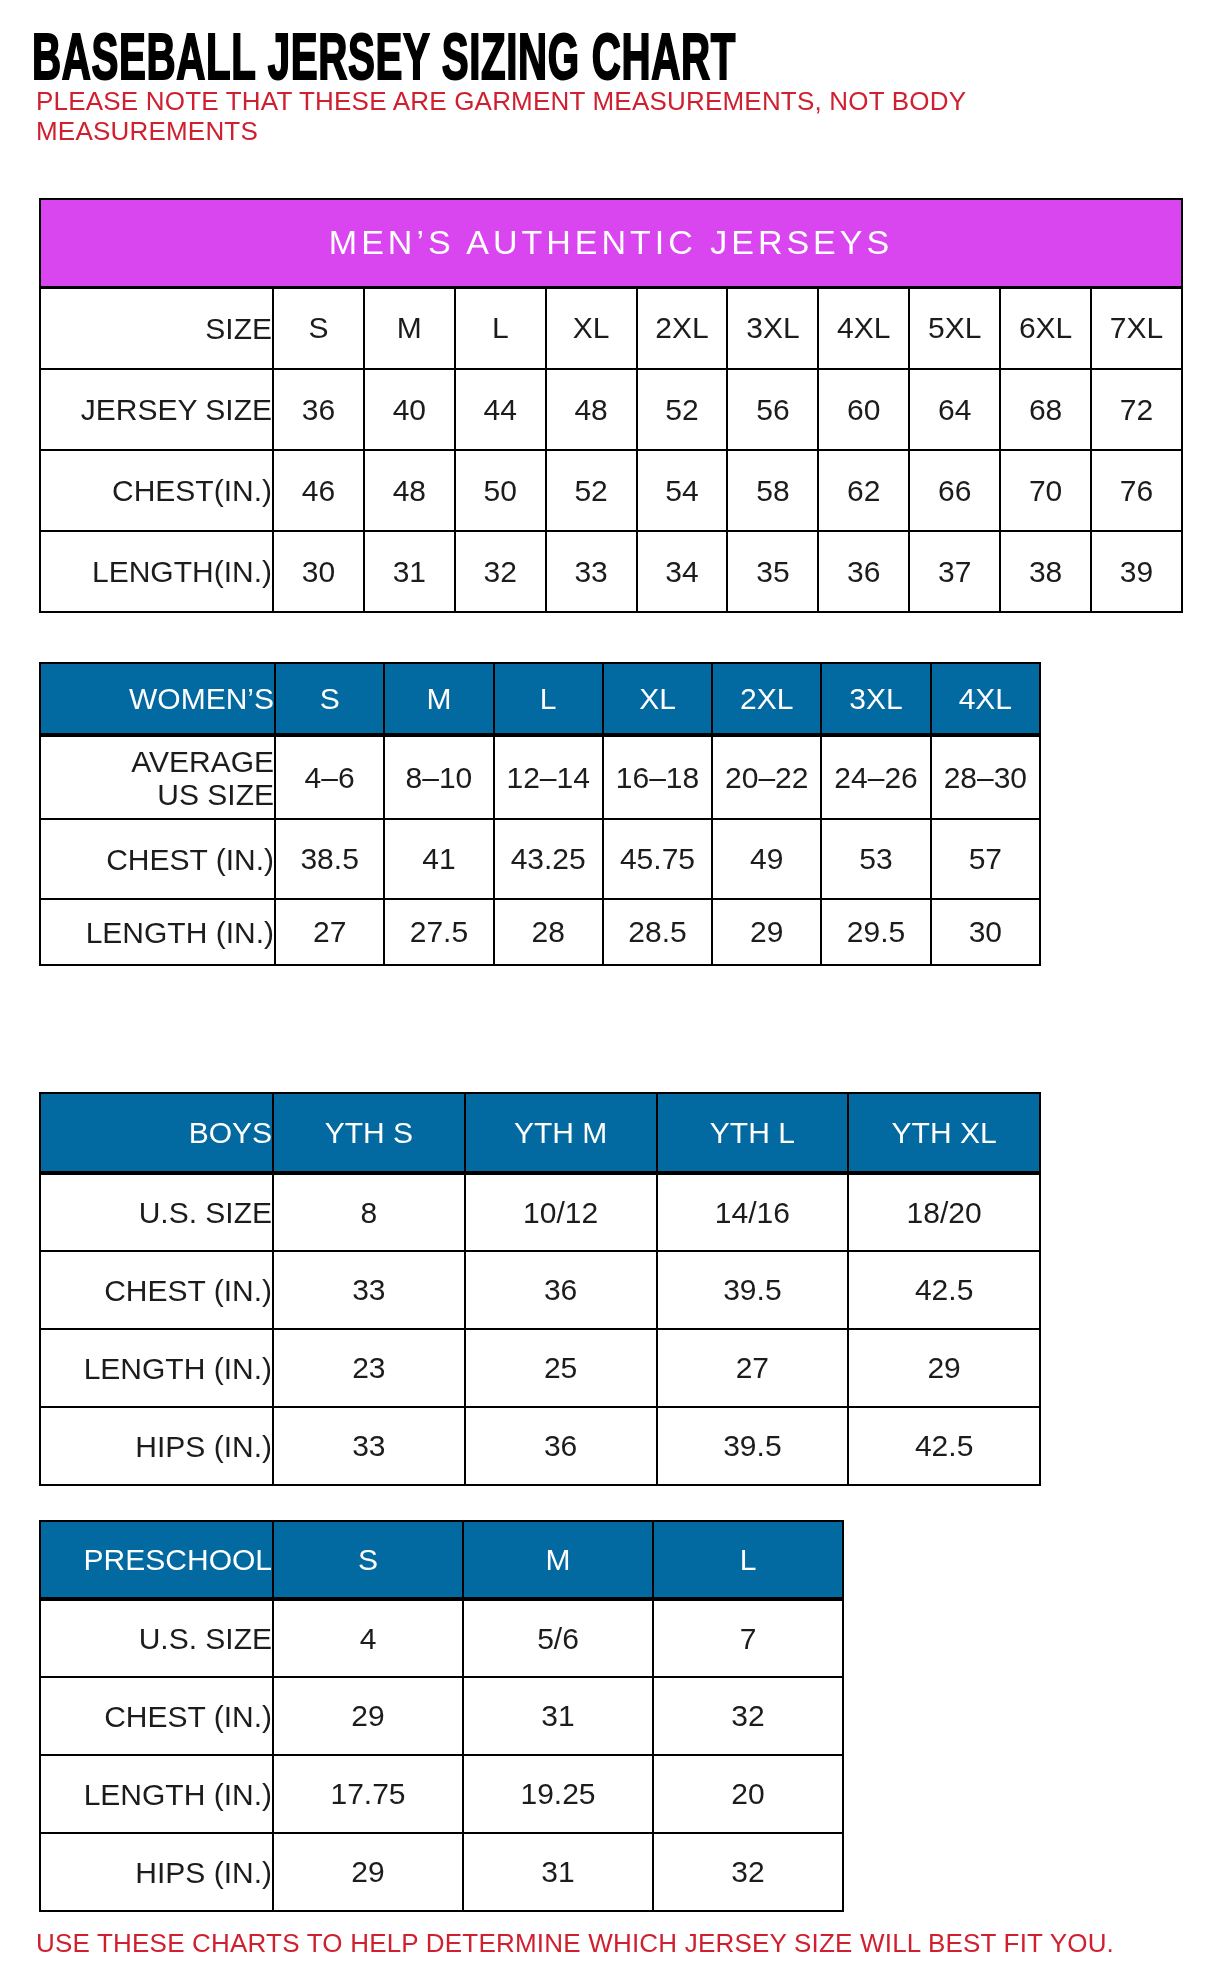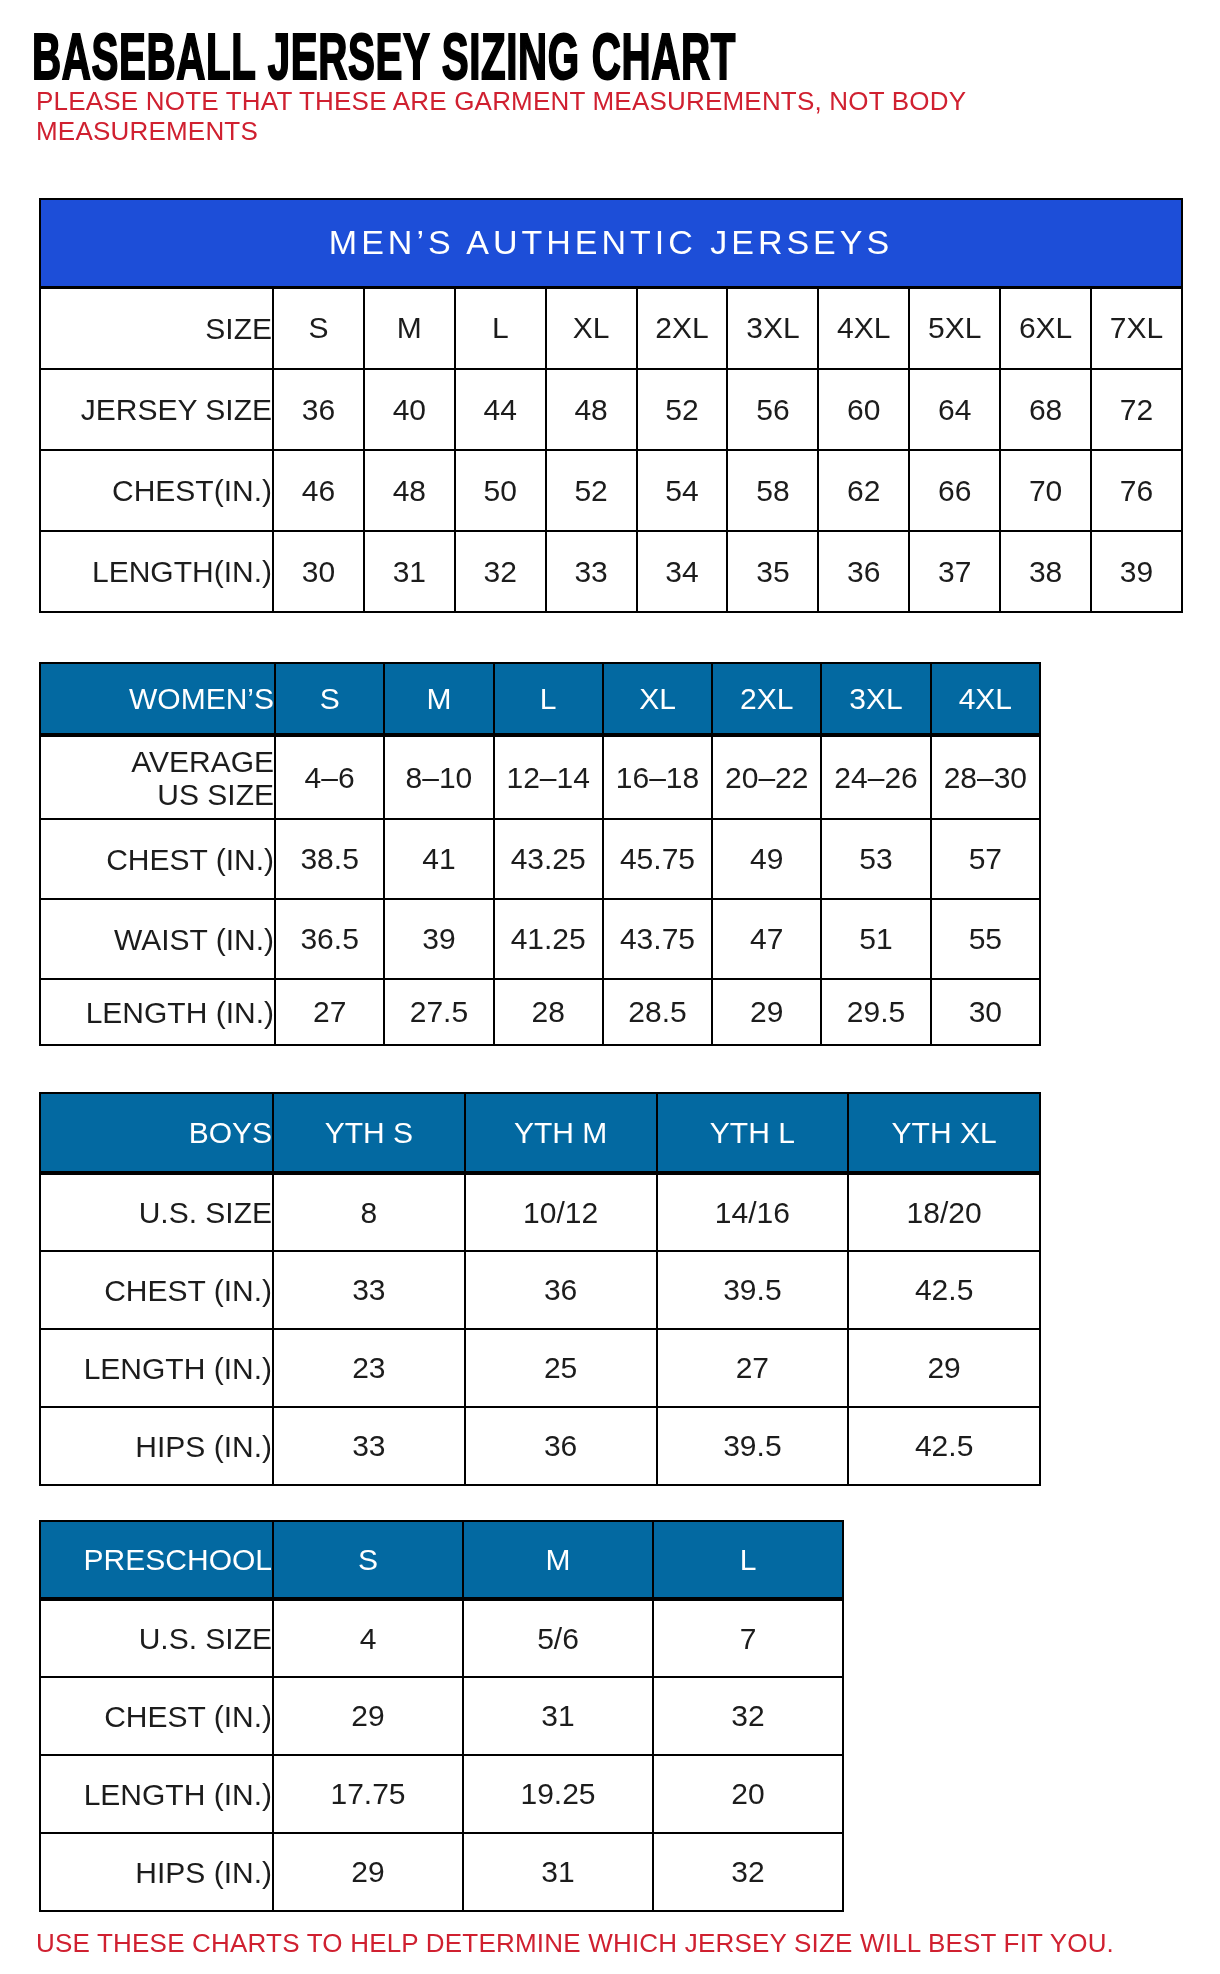--- a/index.html
+++ b/index.html
@@ -61,21 +61,21 @@
     font-weight: 400;
     vertical-align: middle;
   }
   
   .tbl th.gray {
     background: #0369a1;
     color: #ffffff;
     border-bottom: 4px solid #000;
   }
   .tbl th.banner-cell {
-    background: #1d4ed8;
+    background: #d946ef;
     color: #ffffff;
     font-size: 34px;
     letter-spacing: 4px;
     border-bottom: 3px solid #000;
   }
   td.label-cell, th.label-cell {
     white-space: pre-line;
     line-height: 1.1;
     text-align: right;
   }
@@ -225,30 +225,20 @@
         <td class="label-cell">CHEST (IN.)</td>
         <td>38.5</td>
         <td>41</td>
         <td>43.25</td>
         <td>45.75</td>
         <td>49</td>
         <td>53</td>
         <td>57</td>
       </tr>
       <tr>
-        <td class="label-cell">WAIST (IN.)</td>
-        <td>36.5</td>
-        <td>39</td>
-        <td>41.25</td>
-        <td>43.75</td>
-        <td>47</td>
-        <td>51</td>
-        <td>55</td>
-      </tr>
-      <tr>
         <td class="label-cell">LENGTH (IN.)</td>
         <td>27</td>
         <td>27.5</td>
         <td>28</td>
         <td>28.5</td>
         <td>29</td>
         <td>29.5</td>
         <td>30</td>
       </tr>
     </tbody>

